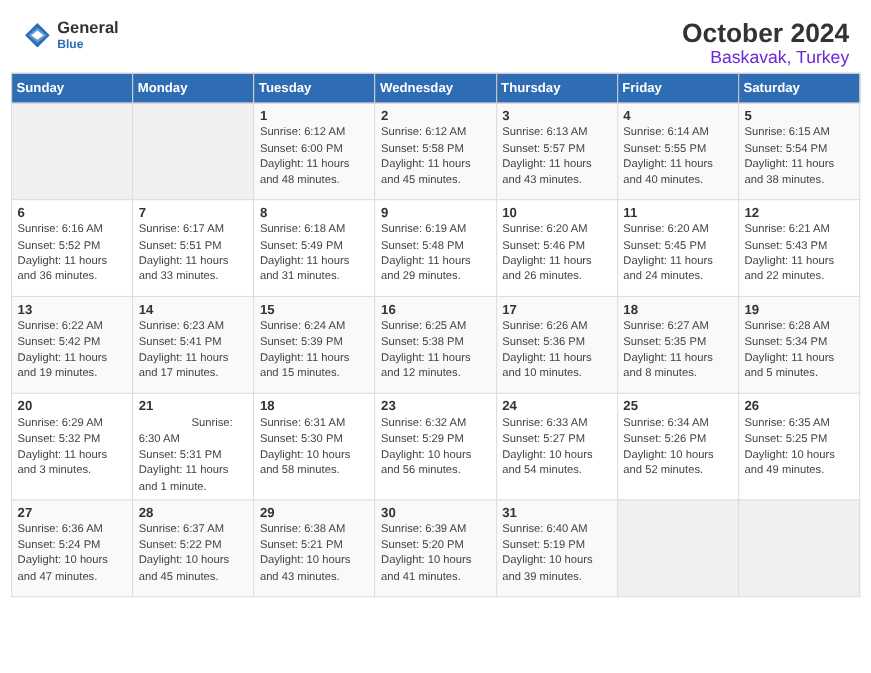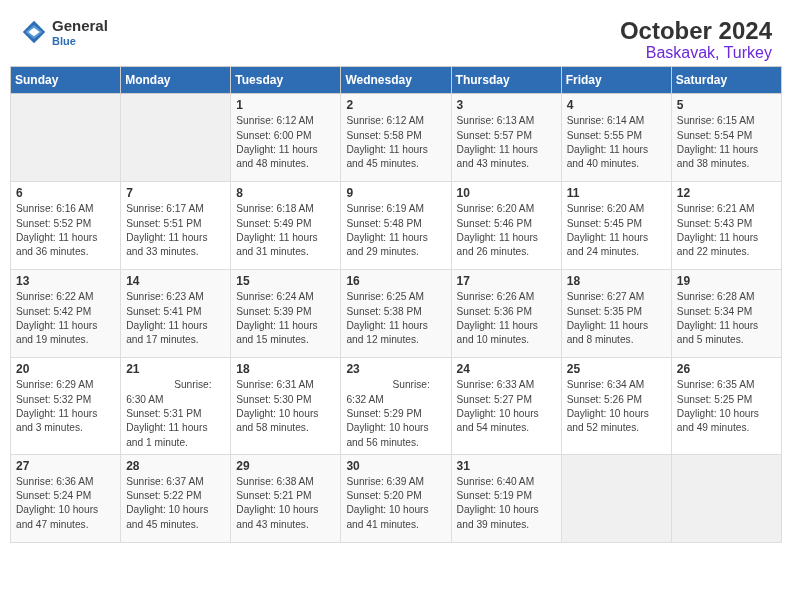--- a/index.html
+++ b/index.html
@@ -196,21 +196,21 @@
       <tr>
         <td><span class="day-num">20</span><span class="day-info" style="white-space: pre-line;">Sunrise: 6:29 AM
 Sunset: 5:32 PM
 Daylight: 11 hours and 3 minutes.</span></td>
         <td><span class="day-num">21</span><span class="day-info" style="white-space: pre-line; margin-left: 48px;">Sunrise: 6:30 AM
 Sunset: 5:31 PM
 Daylight: 11 hours and 1 minute.</span></td>
         <td><span class="day-num">18</span><span class="day-info" style="white-space: pre-line;">Sunrise: 6:31 AM
 Sunset: 5:30 PM
 Daylight: 10 hours and 58 minutes.</span></td>
-        <td><span class="day-num">23</span><span class="day-info" style="white-space: pre-line; margin-left: 46px;">Sunrise: 6:32 AM
+        <td><span class="day-num">23</span><span class="day-info" style="white-space: pre-line;">Sunrise: 6:32 AM
 Sunset: 5:29 PM
 Daylight: 10 hours and 56 minutes.</span></td>
         <td><span class="day-num">24</span><span class="day-info" style="white-space: pre-line;">Sunrise: 6:33 AM
 Sunset: 5:27 PM
 Daylight: 10 hours and 54 minutes.</span></td>
         <td><span class="day-num">25</span><span class="day-info" style="white-space: pre-line;">Sunrise: 6:34 AM
 Sunset: 5:26 PM
 Daylight: 10 hours and 52 minutes.</span></td>
         <td><span class="day-num">26</span><span class="day-info" style="white-space: pre-line;">Sunrise: 6:35 AM
 Sunset: 5:25 PM

